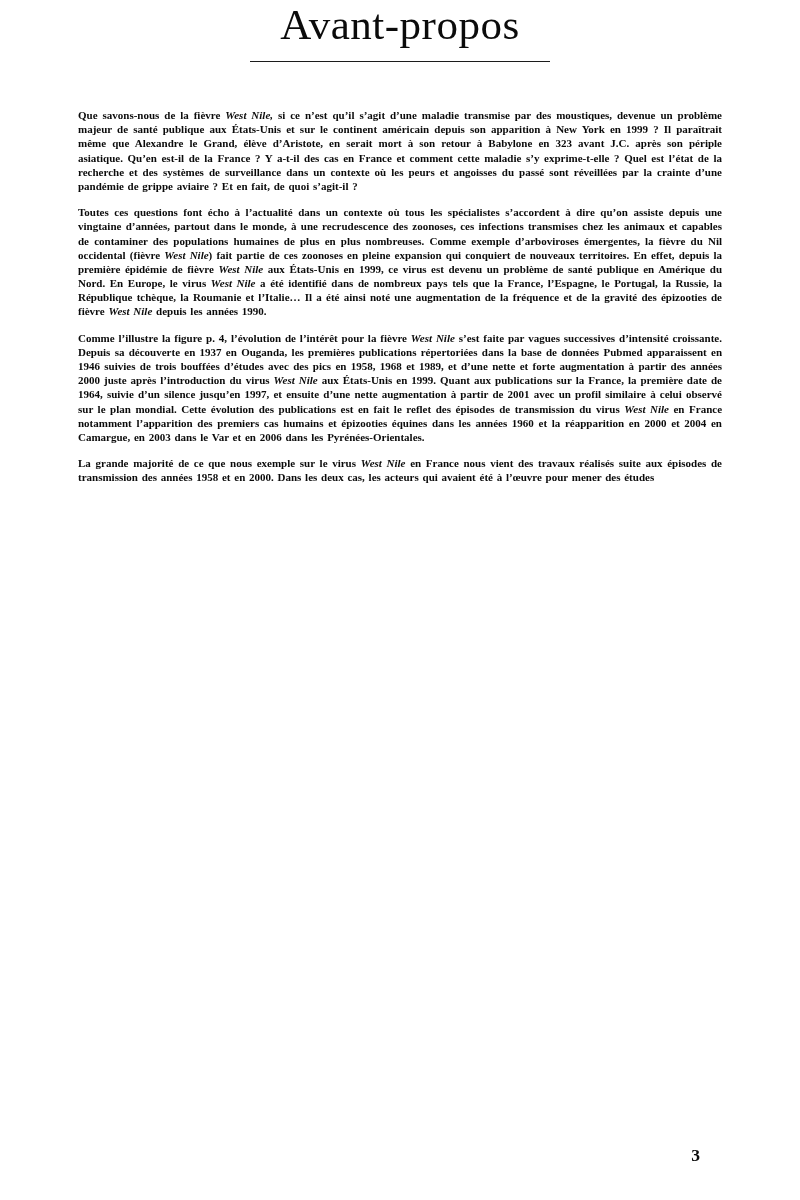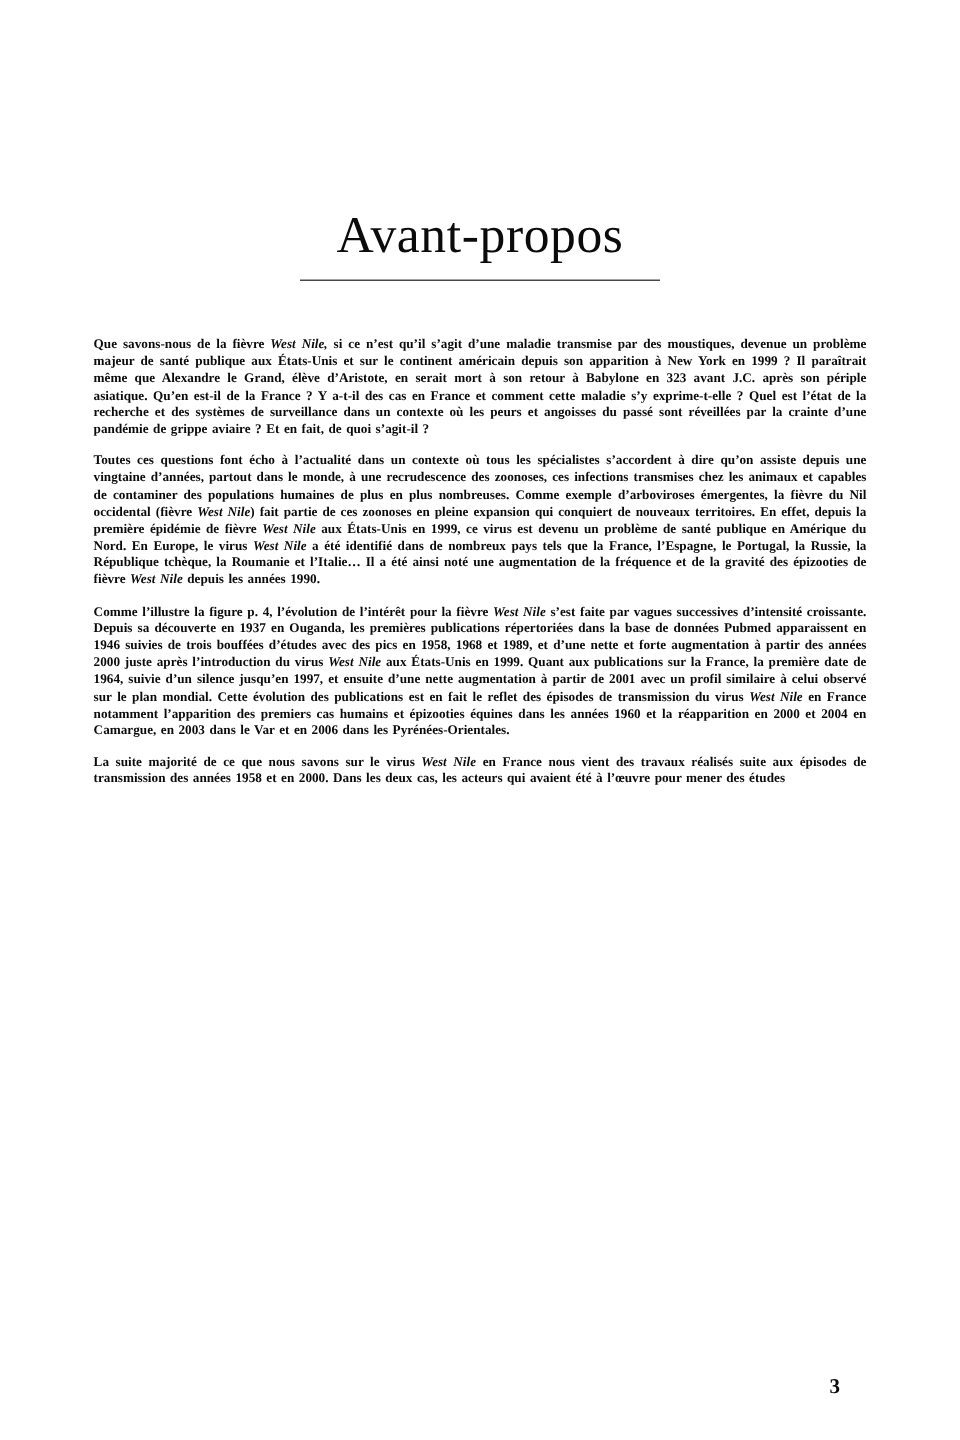--- a/index.html
+++ b/index.html
@@ -12,21 +12,20 @@
     width: 800px;
     height: 1200px;
     background: #ffffff;
     font-family: "Liberation Serif", "DejaVu Serif", serif;
     color: #0b0b0b;
     box-sizing: border-box;
     overflow: hidden;
   }
   .title-wrap {
     text-align: center;
-    padding-top: 172px;
     margin-bottom: 46px;
   }
   .title {
     display: inline-block;
     margin: 0;
     font-size: 43px;
     font-weight: 400;
     letter-spacing: 0.5px;
     padding: 0 30px 12px 30px;
     border-bottom: 1.5px solid #1c1c1c;
@@ -57,16 +56,16 @@
 <body>
 
 <div class="page">
   <div class="title-wrap">
     <h1 class="title">Avant-propos</h1>
   </div>
   <div class="body-text">
       <p class="para"><span>Que savons-nous de la fièvre </span><i>West Nile,</i><span> si ce n’est qu’il s’agit d’une maladie transmise par des moustiques, devenue un problème majeur de santé publique aux États-Unis et sur le continent américain depuis son apparition à New York en 1999&nbsp;? Il paraîtrait même que Alexandre le Grand, élève d’Aristote, en serait mort à son retour à Babylone en 323 avant J.C. après son périple asiatique. Qu’en est-il de la France&nbsp;? Y a-t-il des cas en France et comment cette maladie s’y exprime-t-elle&nbsp;? Quel est l’état de la recherche et des systèmes de surveillance dans un contexte où les peurs et angoisses du passé sont réveillées par la crainte d’une pandémie de grippe aviaire&nbsp;? Et en fait, de quoi s’agit-il&nbsp;?</span></p>
       <p class="para"><span>Toutes ces questions font écho à l’actualité dans un contexte où tous les spécialistes s’accordent à dire qu’on assiste depuis une vingtaine d’années, partout dans le monde, à une recrudescence des zoonoses, ces infections transmises chez les animaux et capables de contaminer des populations humaines de plus en plus nombreuses. Comme exemple d’arboviroses émergentes, la fièvre du Nil occidental (fièvre </span><i>West Nile</i><span>) fait partie de ces zoonoses en pleine expansion qui conquiert de nouveaux territoires. En effet, depuis la première épidémie de fièvre </span><i>West Nile</i><span> aux États-Unis en 1999, ce virus est devenu un problème de santé publique en Amérique du Nord. En Europe, le virus </span><i>West Nile</i><span> a été identifié dans de nombreux pays tels que la France, l’Espagne, le Portugal, la Russie, la République tchèque, la Roumanie et l’Italie… Il a été ainsi noté une augmentation de la fréquence et de la gravité des épizooties de fièvre </span><i>West Nile</i><span> depuis les années 1990.</span></p>
       <p class="para"><span>Comme l’illustre la figure p. 4, l’évolution de l’intérêt pour la fièvre </span><i>West Nile</i><span> s’est faite par vagues successives d’intensité croissante. Depuis sa découverte en 1937 en Ouganda, les premières publications répertoriées dans la base de données Pubmed apparaissent en 1946 suivies de trois bouffées d’études avec des pics en 1958, 1968 et 1989, et d’une nette et forte augmentation à partir des années 2000 juste après l’introduction du virus </span><i>West Nile</i><span> aux États-Unis en 1999. Quant aux publications sur la France, la première date de 1964, suivie d’un silence jusqu’en 1997, et ensuite d’une nette augmentation à partir de 2001 avec un profil similaire à celui observé sur le plan mondial. Cette évolution des publications est en fait le reflet des épisodes de transmission du virus </span><i>West Nile</i><span> en France notamment l’apparition des premiers cas humains et épizooties équines dans les années 1960 et la réapparition en 2000 et 2004 en Camargue, en 2003 dans le Var et en 2006 dans les Pyrénées-Orientales.</span></p>
-      <p class="para"><span>La suite majorité de ce que nous savons sur le virus </span><i>West Nile</i><span> en France nous vient des travaux réalisés suite aux épisodes de transmission des années 1958 et en 2000. Dans les deux cas, les acteurs qui avaient été à l’œuvre pour mener des études</span></p>
+      <p class="para"><span>La grande majorité de ce que nous exemple sur le virus </span><i>West Nile</i><span> en France nous vient des travaux réalisés suite aux épisodes de transmission des années 1958 et en 2000. Dans les deux cas, les acteurs qui avaient été à l’œuvre pour mener des études</span></p>
     </div>
   <div class="page-number">3</div>
 </div>
 
 </body></html>

